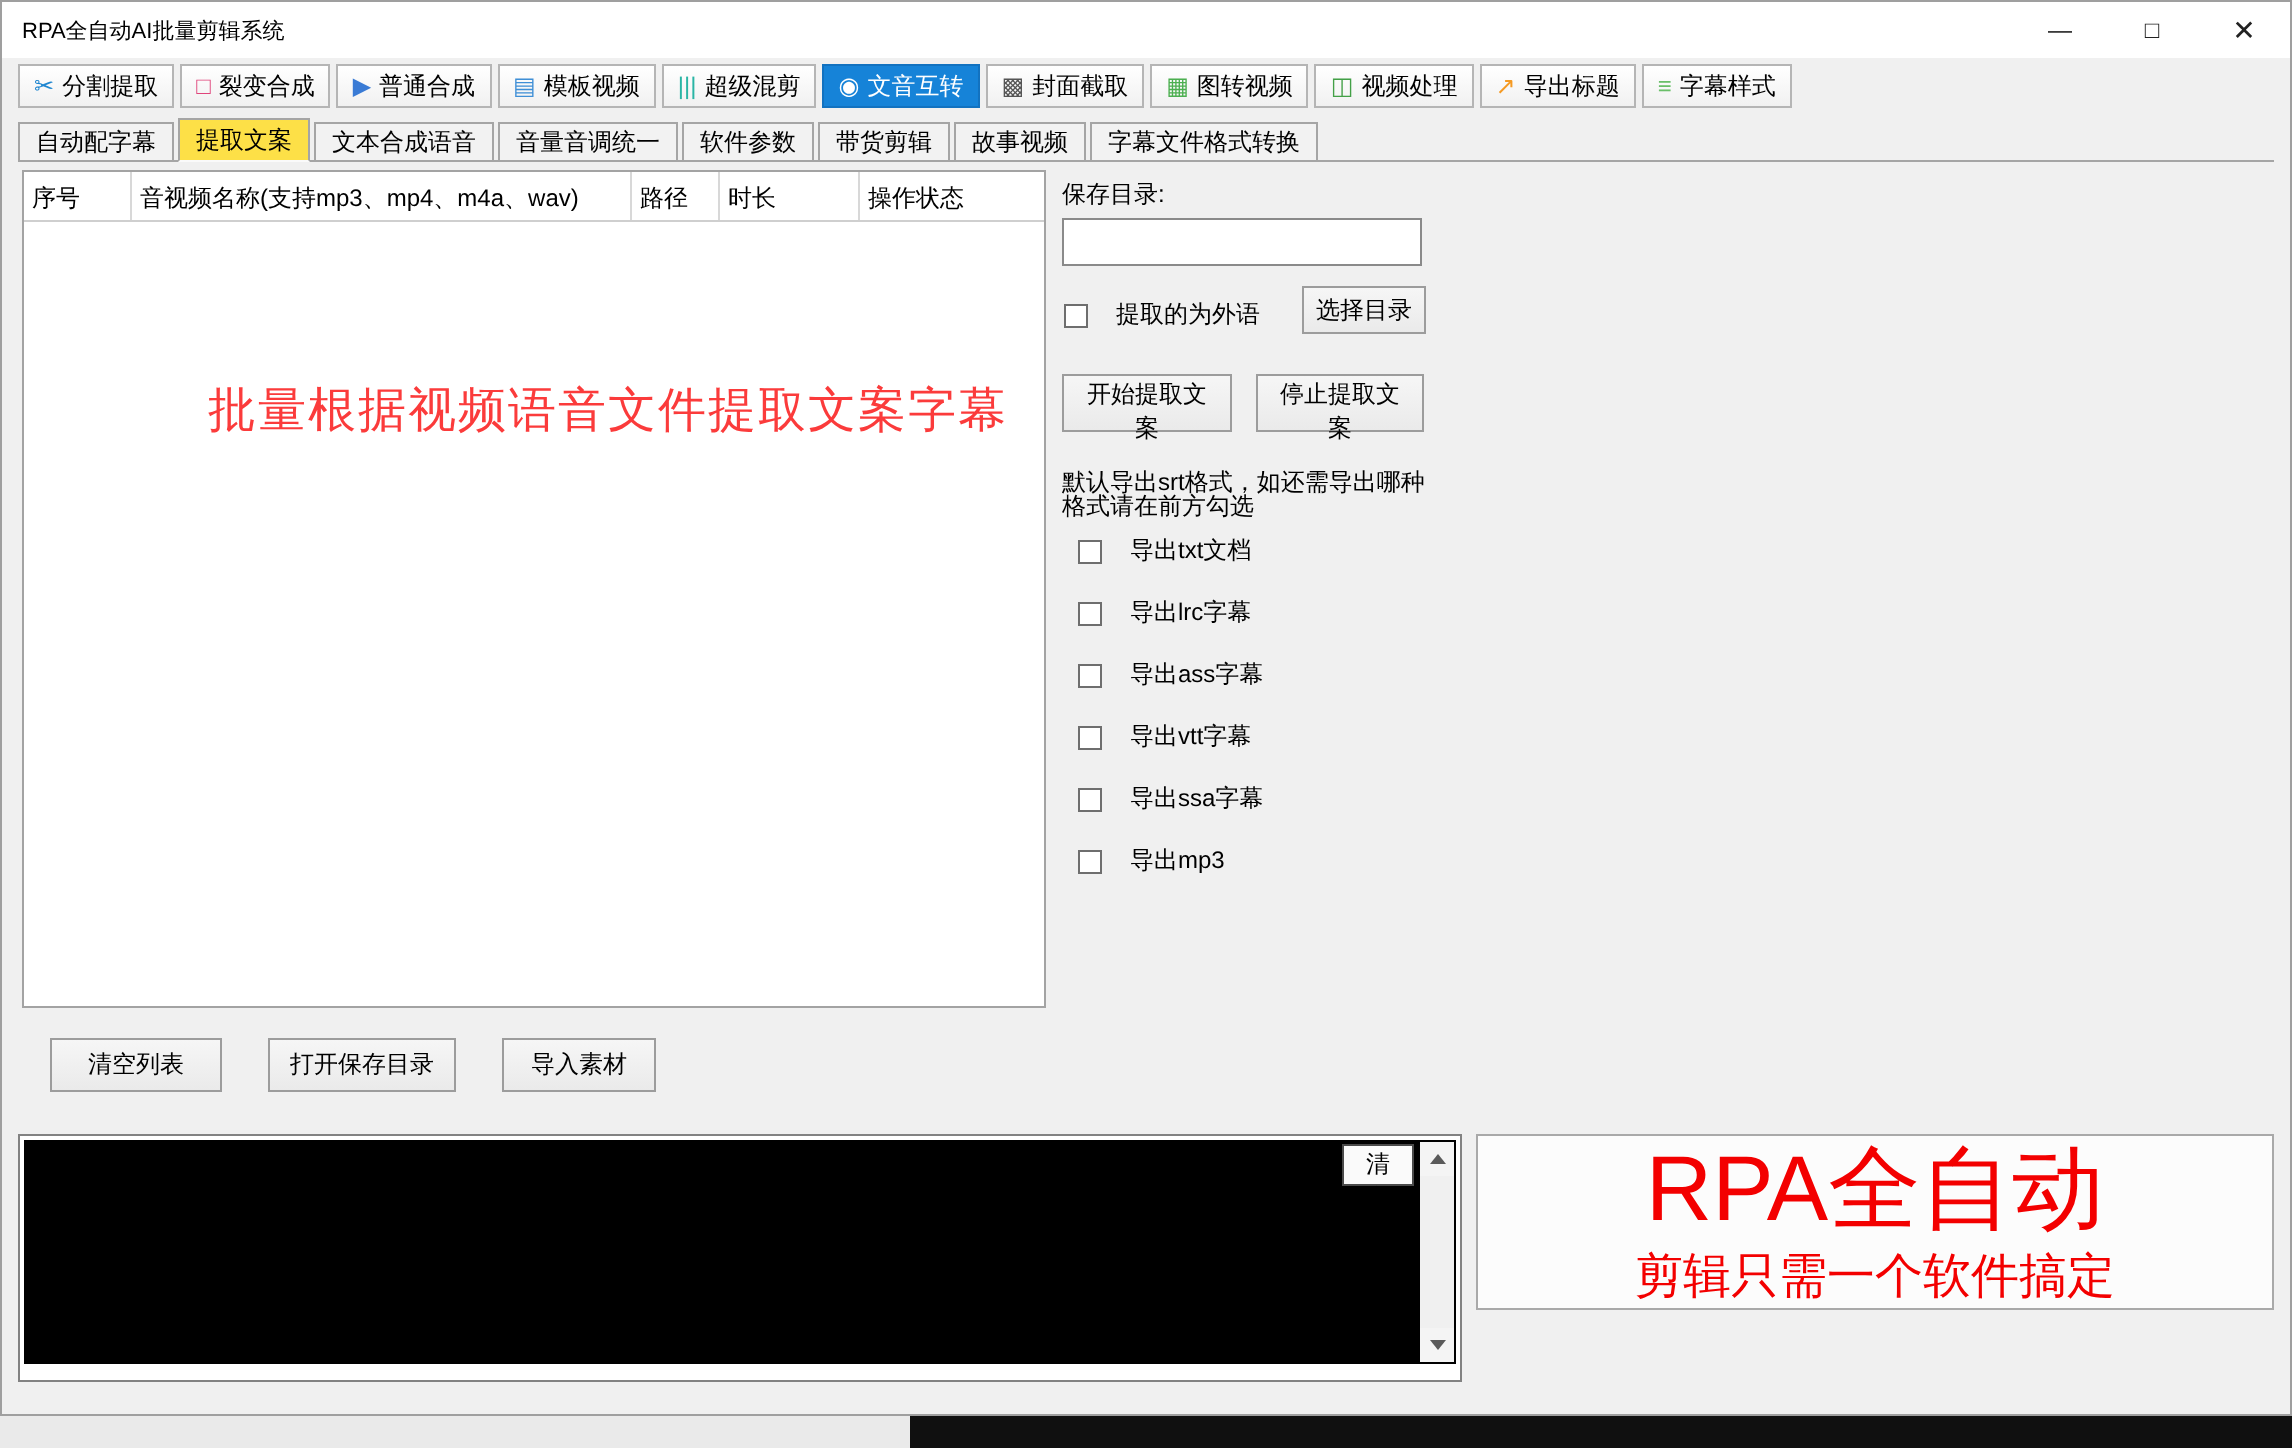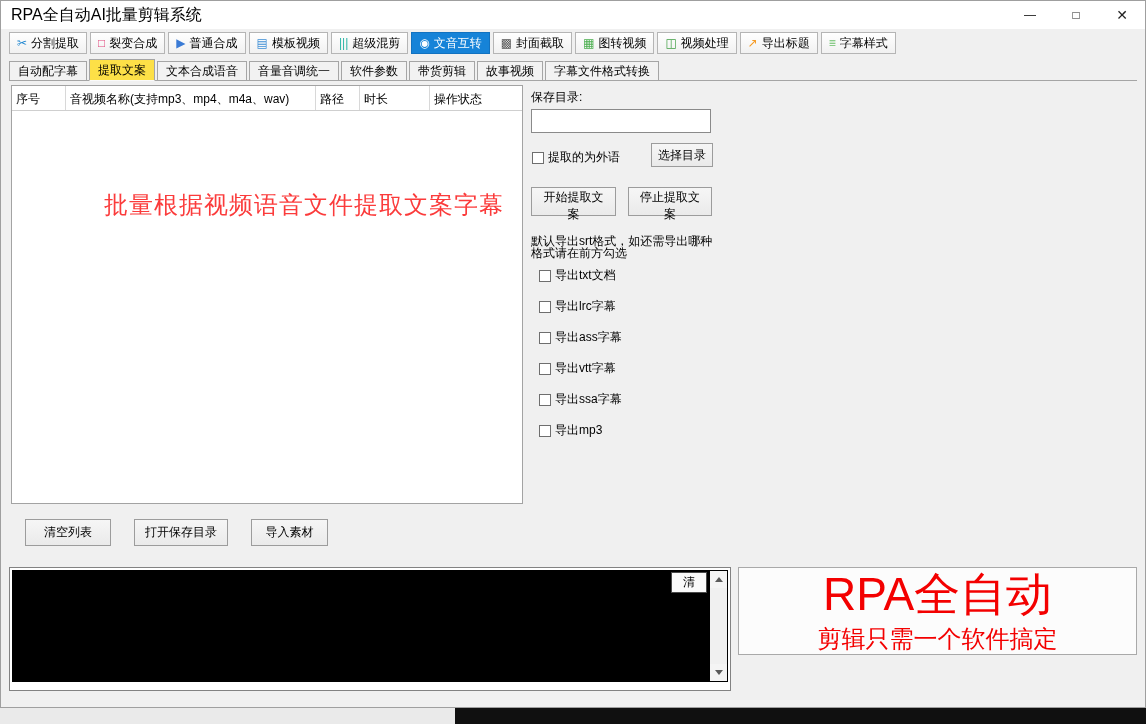--- a/index.html
+++ b/index.html
@@ -8,21 +8,21 @@
     background:#e9e9e9;color:#000;
     font-family:"Liberation Sans","DejaVu Sans",sans-serif;font-size:12px;
   }
   .screen{position:relative;width:1146px;height:724px;}
   .window{
     position:absolute;left:0;top:0;width:1146px;height:708px;
     background:#f0f0f0;border:1px solid #9f9f9f;box-sizing:border-box;
   }
   
   .titlebar{position:absolute;left:0;top:0;right:0;height:28px;background:#ffffff;display:flex;align-items:center;}
-  .title{margin-left:10px;font-size:16px;white-space:nowrap;}
+  .title{margin-left:10px;font-size:11px;white-space:nowrap;}
   .controls{margin-left:auto;display:flex;height:100%;}
   .ctrl{width:46px;height:100%;display:flex;align-items:center;justify-content:center;font-size:12px;color:#222;}
   .ctrl.close{font-size:14px;}
   
   .main-tabs{position:absolute;left:8px;top:31px;display:flex;gap:3px;}
   .mtab{
     display:flex;align-items:center;gap:4px;padding:0 7px;height:22px;
     border:1px solid #b5b5b5;background:linear-gradient(#ffffff,#f1f1f1);
     white-space:nowrap;box-sizing:border-box;
   }
@@ -47,21 +47,21 @@
   .c0{width:54px}.c1{width:250px}.c2{width:44px}.c3{width:70px}.c4{flex:1;border-right:none}
   .tbody{position:relative;height:calc(100% - 24px);}
   .watermark{position:absolute;left:92px;top:78px;color:#fb3b3b;font-size:24px;white-space:nowrap;letter-spacing:1px;}
   
   .lbl-savedir{position:absolute;left:530px;top:88px;}
   .savedir-input{
     position:absolute;left:530px;top:108px;width:180px;height:24px;
     border:1px solid #8a8a8a;background:#fff;box-sizing:border-box;padding:0 4px;
     font-family:inherit;font-size:12px;
   }
-  .chk{display:flex;align-items:center;gap:4px;font-size:12px;white-space:nowrap;}
+  .chk{display:flex;align-items:center;gap:14px;font-size:12px;white-space:nowrap;}
   .box{width:12px;height:12px;border:1px solid #6e6e6e;background:#fff;flex:none;box-sizing:border-box;}
   .chk-foreign{position:absolute;left:531px;top:148px;}
   .btn{
     background:linear-gradient(#f6f6f6,#eaeaea);border:1px solid #9c9c9c;
     font-size:12px;font-family:inherit;color:#000;box-sizing:border-box;
   }
   .btn-choosedir{position:absolute;left:650px;top:142px;width:62px;height:24px;}
   .btn-start{position:absolute;left:530px;top:186px;width:85px;height:29px;}
   .btn-stop{position:absolute;left:627px;top:186px;width:84px;height:29px;}
   .hint1{position:absolute;left:530px;top:232px;white-space:nowrap;}

